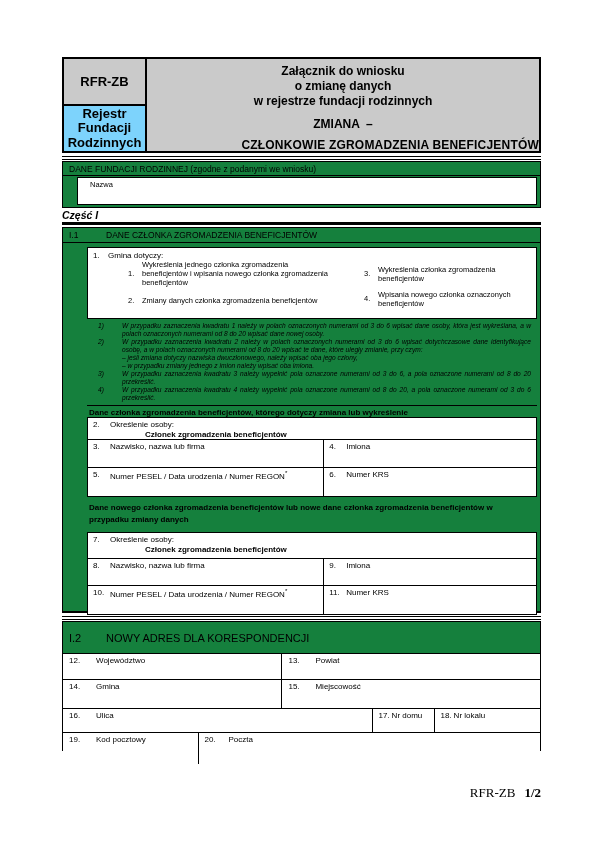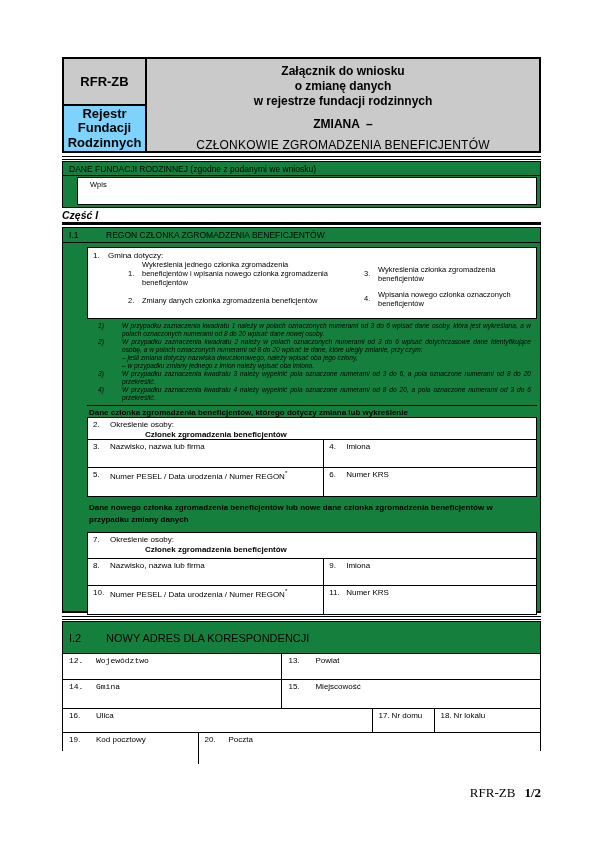--- a/index.html
+++ b/index.html
@@ -8,21 +8,21 @@
   .abs{position:absolute;}
 
   
   .header-table{left:62px;top:57px;width:479px;height:96px;display:flex;border:2px solid #000;background:#cacaca;}
   .header-left{width:83px;border-right:2px solid #000;display:flex;flex-direction:column;}
   .cell-code{height:47px;display:flex;align-items:center;justify-content:center;font-weight:bold;font-size:13px;border-bottom:2px solid #000;}
   .cell-register{flex:1;background:#7dd3fc;display:flex;align-items:center;justify-content:center;text-align:center;font-weight:bold;font-size:13px;line-height:1.12;white-space:pre-line;}
   .header-right{flex:1;text-align:center;padding-top:5px;}
   .attachment-title{font-weight:bold;font-size:12px;line-height:1.25;white-space:pre-line;}
   .change-line1{font-weight:bold;font-size:12px;margin-top:8px;white-space:pre;text-align:center;}
-  .change-line2{font-weight:normal;font-size:12px;margin-top:7px;letter-spacing:.2px;}
+  .change-line2{font-weight:bold;font-size:12px;margin-top:7px;letter-spacing:.2px;text-align:right;}
 
   
   .dbl{left:62px;width:479px;height:4px;border-top:1.5px solid #000;border-bottom:1px solid #000;}
   .hrule-thick{left:62px;top:222px;width:479px;height:2.5px;background:#000;}
   .part-title{left:62px;top:209px;font-weight:bold;font-style:italic;font-size:10.5px;}
 
   
   .section{left:62px;width:479px;background:#15803d;border:1.5px solid #000;}
   .sec-bar{border-bottom:1px solid #000;font-size:8.5px;display:flex;align-items:center;padding-left:6px;}
   .sec-no{width:37px;flex:none;}
@@ -69,21 +69,21 @@
   
   .sec-i2{top:621px;height:130px;border-bottom:2px solid #000;}
   .sec-i2 .sec-bar{height:32px;font-size:11px;}
   .arow{display:flex;background:#fff;border-bottom:1px solid #000;}
   .acell{padding:2px 0 0 6px;font-size:8px;display:flex;}
   .acell + .acell{border-left:1px solid #000;}
   .acell .no{width:27px;flex:none;}
   .acell .no-sm{width:13px;flex:none;}
   .acell .no-md{width:24px;flex:none;}
   .r1{height:26px;}.r2{height:29px;}.r3{height:24px;}.r4{height:31px;}
-  .w46{width:45.8%;font-family:Liberation Mono, monospace;}.w54{width:54.2%;}
+  .w46{width:45.8%;}.w54{width:54.2%;}
   .w65{width:64.7%;}.w13{width:13%;}.w22{width:22.3%;}
   .w28{width:28.2%;}.w72{width:71.8%;}
 
   
   .footer{top:785px;right:59px;font-family:"Liberation Serif",serif;font-size:13px;}
   .footer .bold{font-weight:bold;margin-left:9px;}
   sup{font-size:6px;}
 </style>
 </head>
 <body>
@@ -104,31 +104,31 @@
       <div class="change-line1">ZMIANA  –</div>
       <div class="change-line2">CZŁONKOWIE ZGROMADZENIA BENEFICJENTÓW</div>
     </div>
   </div>
 
   <div class="abs dbl" style="top:156px"></div>
 
   <div class="abs section sec-fundacja">
     <div class="sec-bar">DANE FUNDACJI RODZINNEJ (zgodne z podanymi we wniosku)</div>
     <div class="nazwa-box">
-      <span>Wpis</span>
+      <span>Nazwa</span>
     </div>
   </div>
 
   <div class="abs part-title">Część I</div>
   <div class="abs hrule-thick"></div>
 
   <div class="abs section sec-i1">
     <div class="sec-bar">
       <span class="sec-no">I.1</span>
-      <span>REGON CZŁONKA ZGROMADZENIA BENEFICJENTÓW</span>
+      <span>DANE CZŁONKA ZGROMADZENIA BENEFICJENTÓW</span>
     </div>
     <div class="i1-body">
 
       <div class="wpis-box">
         <div class="wpis-head">
           <span class="no">1.</span>
           <span>Gmina dotyczy:</span>
         </div>
         <div class="opt opt1">
           <span class="no">1.</span>

